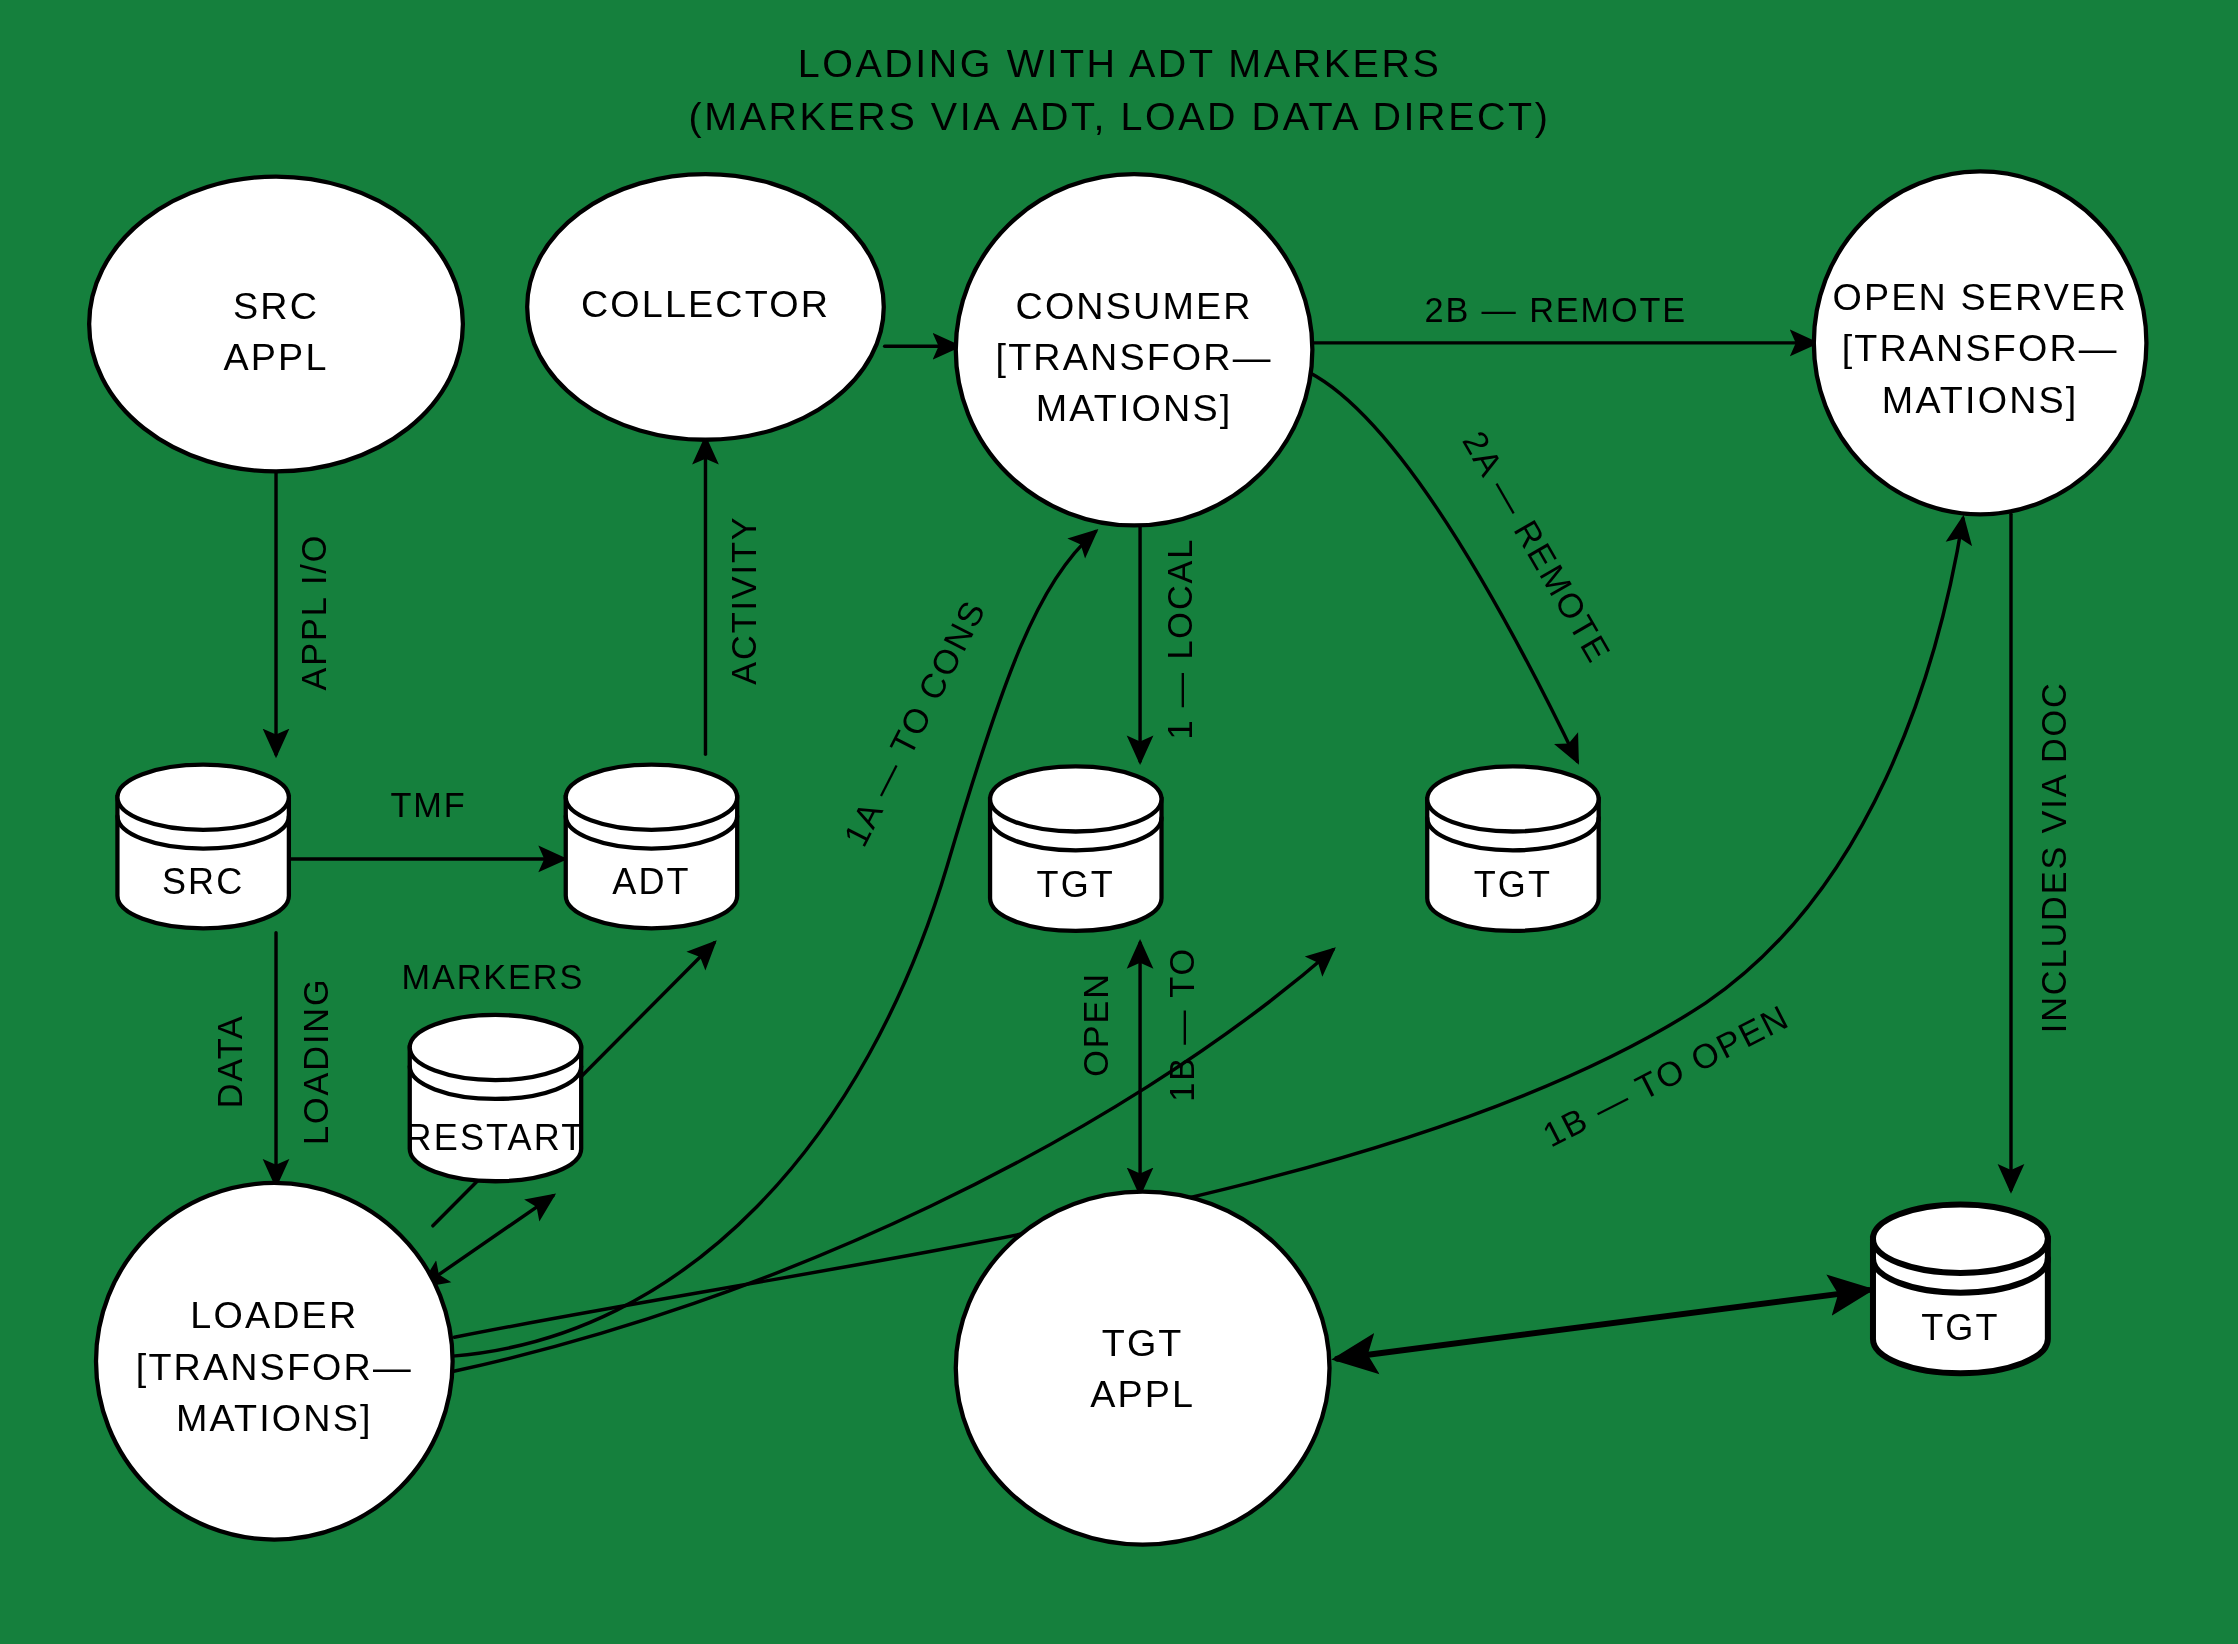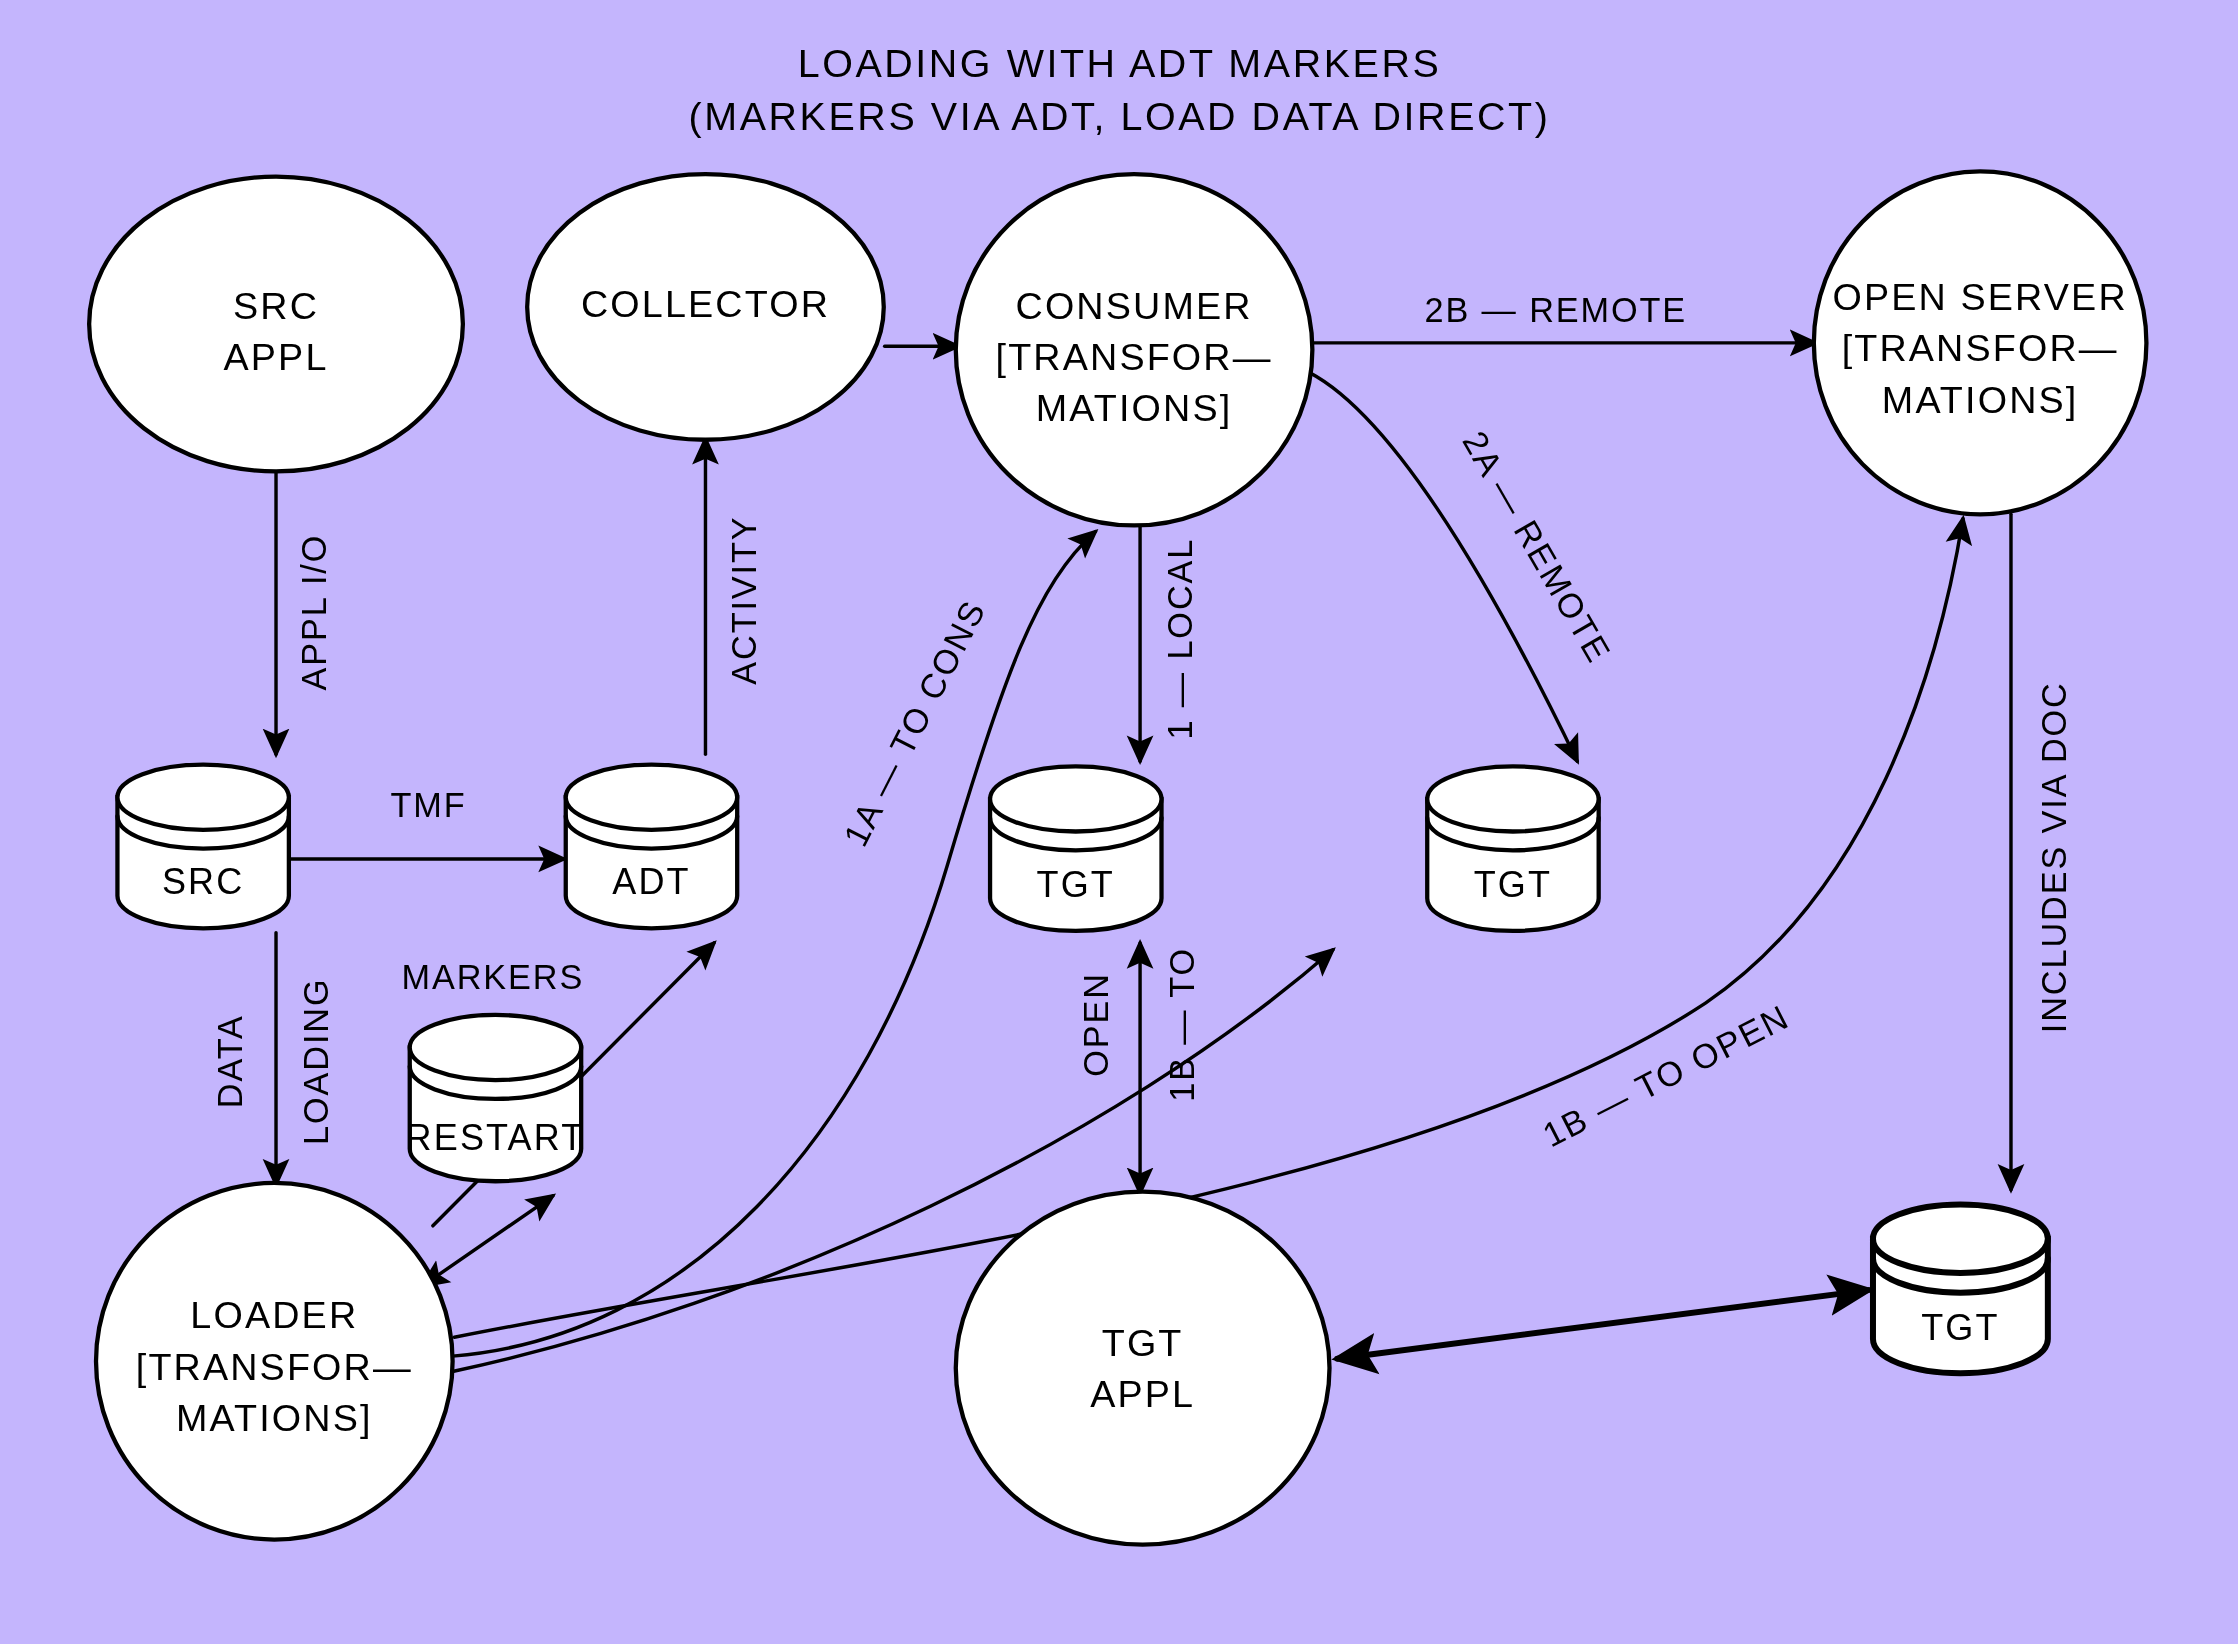--- a/index.html
+++ b/index.html
@@ -1,18 +1,18 @@
 <!DOCTYPE html>
 <html style="font-size:13.7px"><head>
 <meta charset="utf-8">
 <title>Loading with ADT Markers</title>
 <style>
   html,body{margin:0;padding:0;background:#ffffff;}
   body{width:2239px;height:1645px;overflow:hidden;font-family:"Liberation Sans",sans-serif;}
-  #diagram-root{position:relative;width:2239px;height:1645px;background:#c4b5fd;}
+  #diagram-root{position:relative;width:2239px;height:1645px;background:#15803d;}
   svg#diagram{position:absolute;left:0;top:0;width:2239px;height:1645px;display:block;}
   .stroke{fill:none;stroke:#000;stroke-width:5;stroke-linecap:round;stroke-linejoin:round;}
   .stroke-thin{fill:none;stroke:#000;stroke-width:4;stroke-linecap:round;stroke-linejoin:round;}
   .stroke-thick{fill:none;stroke:#000;stroke-width:7;stroke-linecap:round;stroke-linejoin:round;}
   .shape{fill:#ffffff;stroke:#000;stroke-width:5;}
   .shape-thick{fill:#ffffff;stroke:#000;stroke-width:7;}
   text{font-family:"Liberation Sans",sans-serif;fill:#000;}
   .node-label{font-size:44px;letter-spacing:2.5px;text-anchor:middle;dominant-baseline:middle;}
   .cyl-label{font-size:42px;letter-spacing:2.5px;text-anchor:middle;dominant-baseline:middle;}
   .edge-label{font-size:40px;letter-spacing:2.2px;text-anchor:middle;dominant-baseline:middle;}

